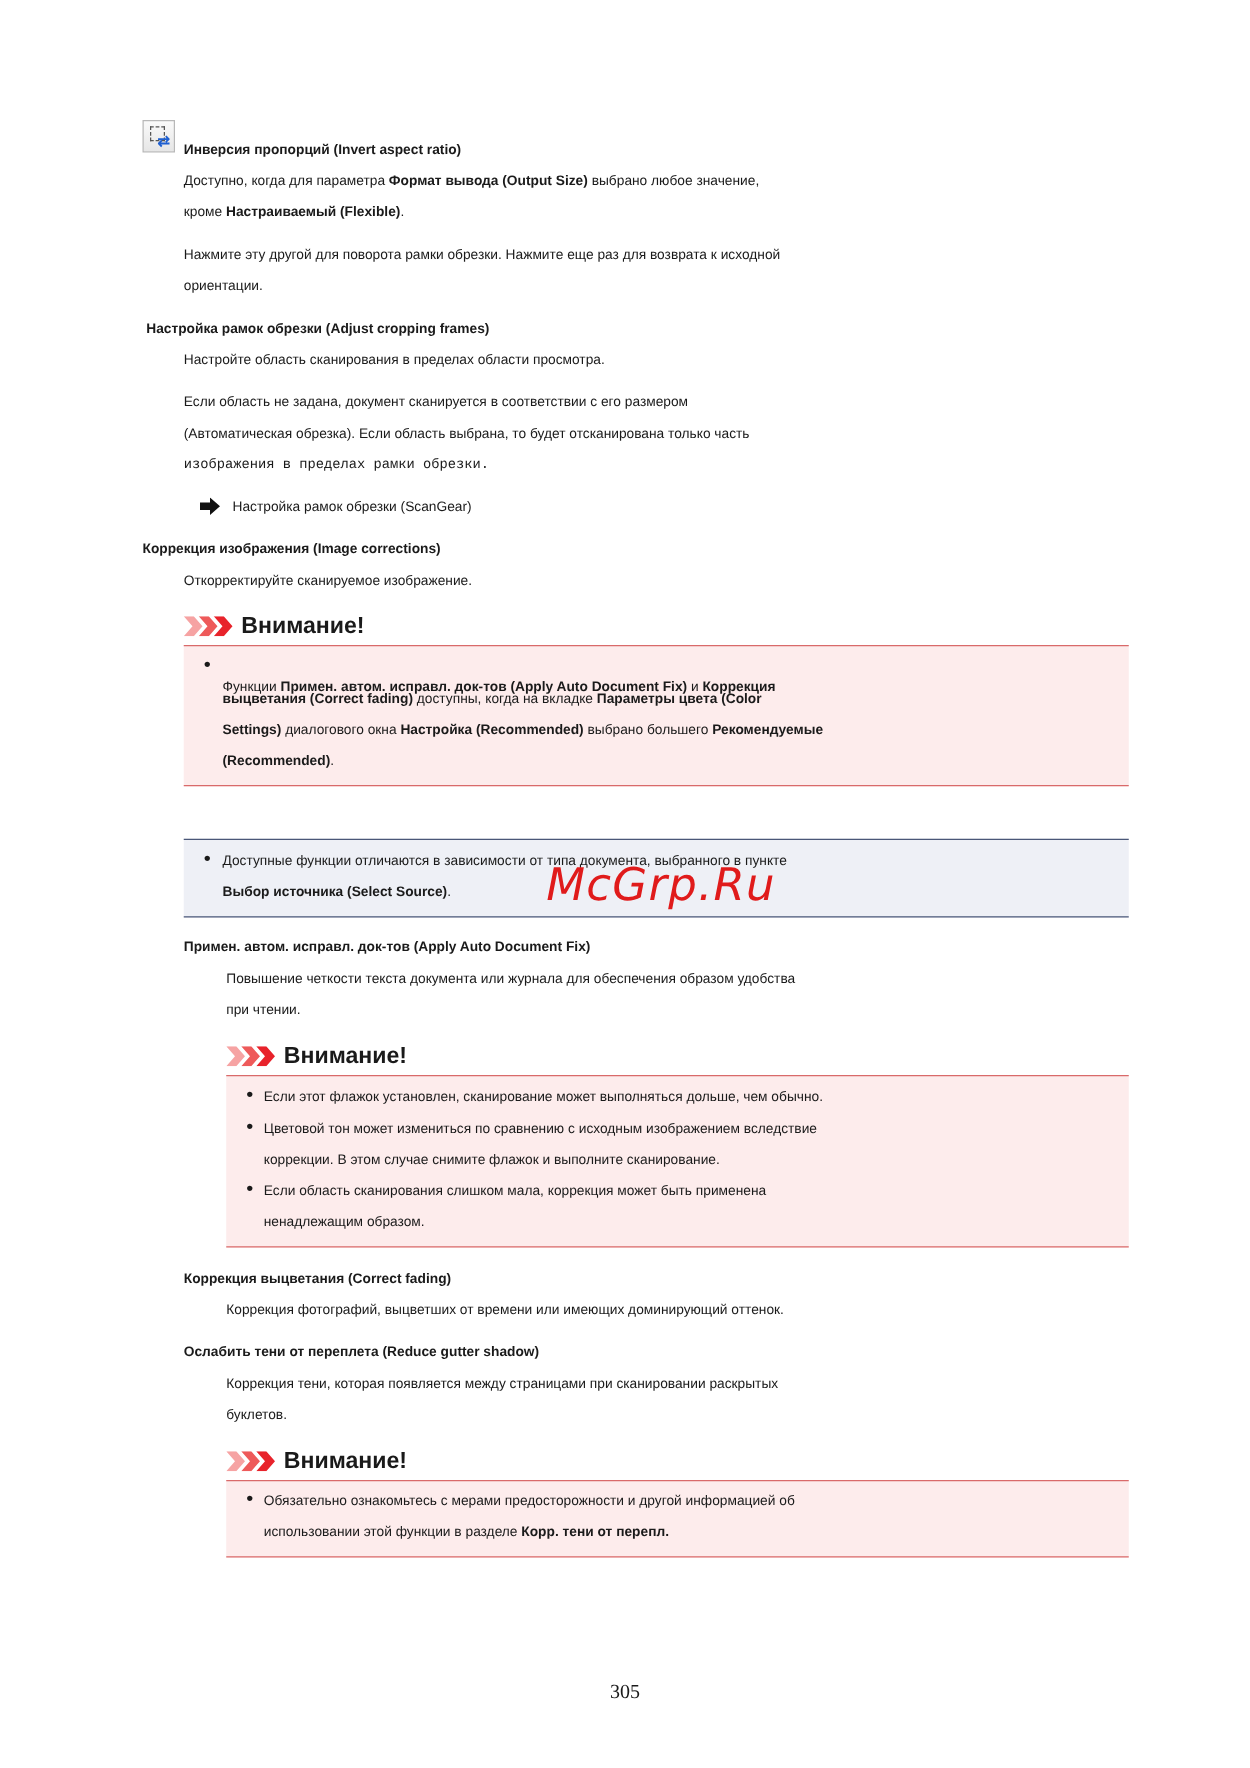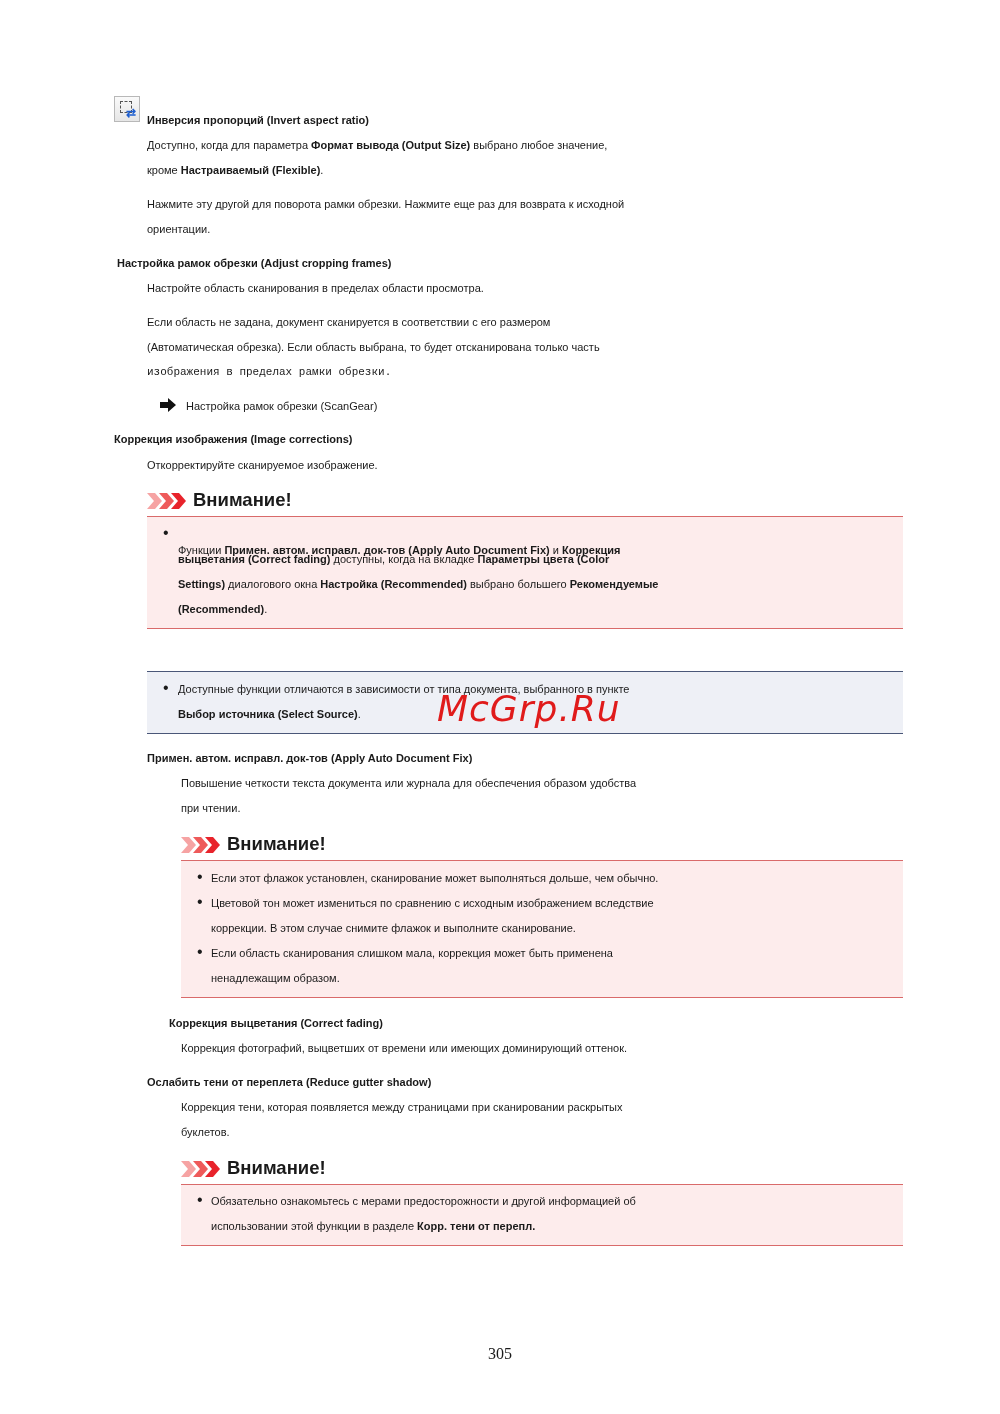--- a/index.html
+++ b/index.html
@@ -86,21 +86,21 @@
 <div class="warn-box" style="left:181px;top:860px;width:722px;height:136px;"></div>
 <div class="bullet" style="left:197px;top:868px;">•</div>
 <div class="line" style="left:211px;top:868px;">Если этот флажок установлен, сканирование может выполняться дольше, чем обычно.</div>
 <div class="bullet" style="left:197px;top:893px;">•</div>
 <div class="line" style="left:211px;top:893px;">Цветовой тон может измениться по сравнению с исходным изображением вследствие</div>
 <div class="line" style="left:211px;top:918px;">коррекции. В этом случае снимите флажок и выполните сканирование.</div>
 <div class="bullet" style="left:197px;top:943px;">•</div>
 <div class="line" style="left:211px;top:943px;">Если область сканирования слишком мала, коррекция может быть применена</div>
 <div class="line" style="left:211px;top:968px;">ненадлежащим образом.</div>
 
-<div class="line" style="left:147px;top:1013px;font-weight:bold;margin-left:22px;">Коррекция выцветания (Correct fading)</div>
+<div class="line" style="left:147px;top:1013px;font-weight:bold;">Коррекция выцветания (Correct fading)</div>
 <div class="line" style="left:181px;top:1038px;">Коррекция фотографий, выцветших от времени или имеющих доминирующий оттенок.</div>
 
 <div class="line" style="left:147px;top:1072px;font-weight:bold;">Ослабить тени от переплета (Reduce gutter shadow)</div>
 <div class="line" style="left:181px;top:1097px;">Коррекция тени, которая появляется между страницами при сканировании раскрытых</div>
 <div class="line" style="left:181px;top:1122px;">буклетов.</div>
 
 <div class="heading-box" style="left:181px;top:1157px;">
   <svg class="chev" width="40" height="16" viewBox="0 0 40 16">
       <path d="M0 0 H8 L15 8 L8 16 H0 L7 8 Z" fill="#f6a3a3"></path>
       <path d="M12 0 H20 L27 8 L20 16 H12 L19 8 Z" fill="#ee5a5a"></path>

